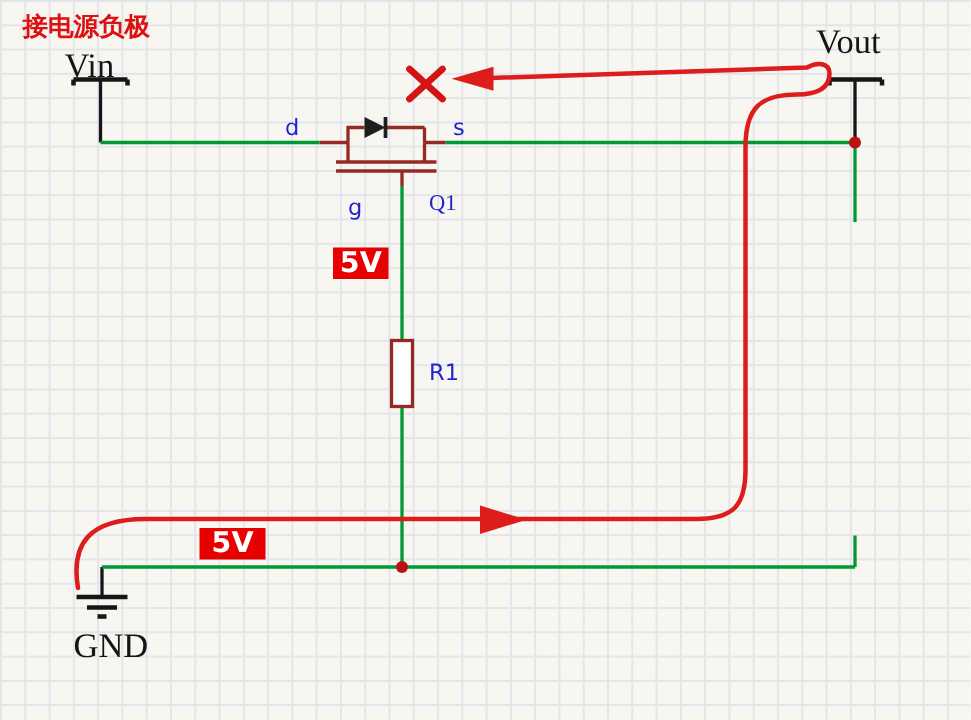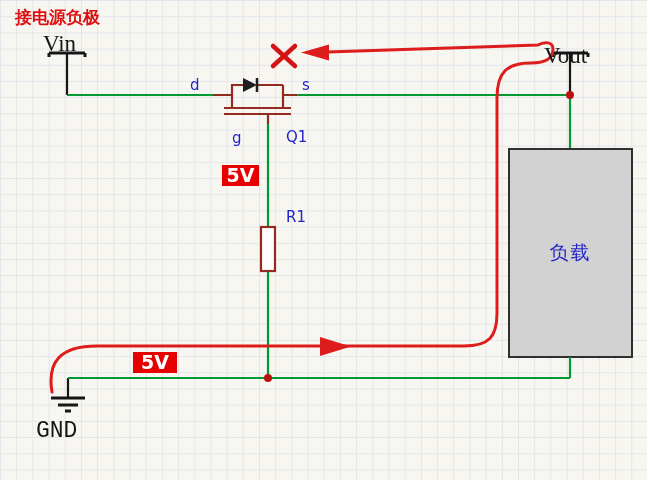--- a/index.html
+++ b/index.html
@@ -15,45 +15,42 @@
   .lbl{position:absolute;white-space:nowrap;z-index:3;}
   .note{color:#dd1111;font-weight:bold;font-size:17px;}
   .term{color:#151515;font-size:23px;font-family:"Liberation Serif","DejaVu Serif",serif;}
   .blue{color:#2323cc;font-size:15px;}
   .badge{
     position:absolute;z-index:4;background:#e60000;color:#ffffff;
     font-weight:bold;font-size:19px;line-height:21px;text-align:center;
   }
   #note-top{left:15px;top:6px;}
   #vin-label{left:43px;top:31px;}
-  #vout-label{left:544px;top:43px;}
+  #vout-label{left:544px;top:15px;}
   #d-label{left:190px;top:76px;}
   #s-label{left:302px;top:76px;}
   #g-label{left:232px;top:129px;}
-  #q1-label{left:286px;top:128px;}
-  #r1-label{left:286px;top:208px;}
-  #gnd-label{left:36px;top:418px;font-family:Liberation Mono, monospace;}
+  #q1-label{left:286px;top:128px;font-family:Liberation Serif, serif;}
+  #r1-label{left:286px;top:239px;}
+  #gnd-label{left:49px;top:418px;}
   #note-bottom{left:17px;top:444px;}
   #badge-top{left:222px;top:165px;width:37px;height:21px;}
   #badge-bottom{left:133px;top:352px;width:44px;height:21px;}
   #load-box{
     position:absolute;z-index:1;left:508px;top:148px;width:125px;height:210px;
     box-sizing:border-box;background:#d2d2d2;border:2px solid #2f2f2f;
     display:flex;align-items:center;justify-content:center;
   }
   #load-box .load-text{color:#2323cc;font-size:19px;letter-spacing:2px;}
 </style>
 </head>
 <body>
 
 <div class="stage">
 
-  <div id="load-box">
-    <span class="load-text">负载</span>
-  </div>
 
   <svg class="layer" width="647" height="480" viewBox="0 0 647 480">
 
     <g stroke="#161616" stroke-width="3" fill="none">
       <path d="M49,53 H85 M49,53 v4 M85,53 v4"></path>
       <path d="M67,53 V95" stroke-width="2.2"></path>
     </g>
     <g stroke="#161616" stroke-width="3" fill="none">
       <path d="M553,53 H588 M553,53 v4 M588,53 v4"></path>
       <path d="M570,53 V95" stroke-width="2.2"></path>

